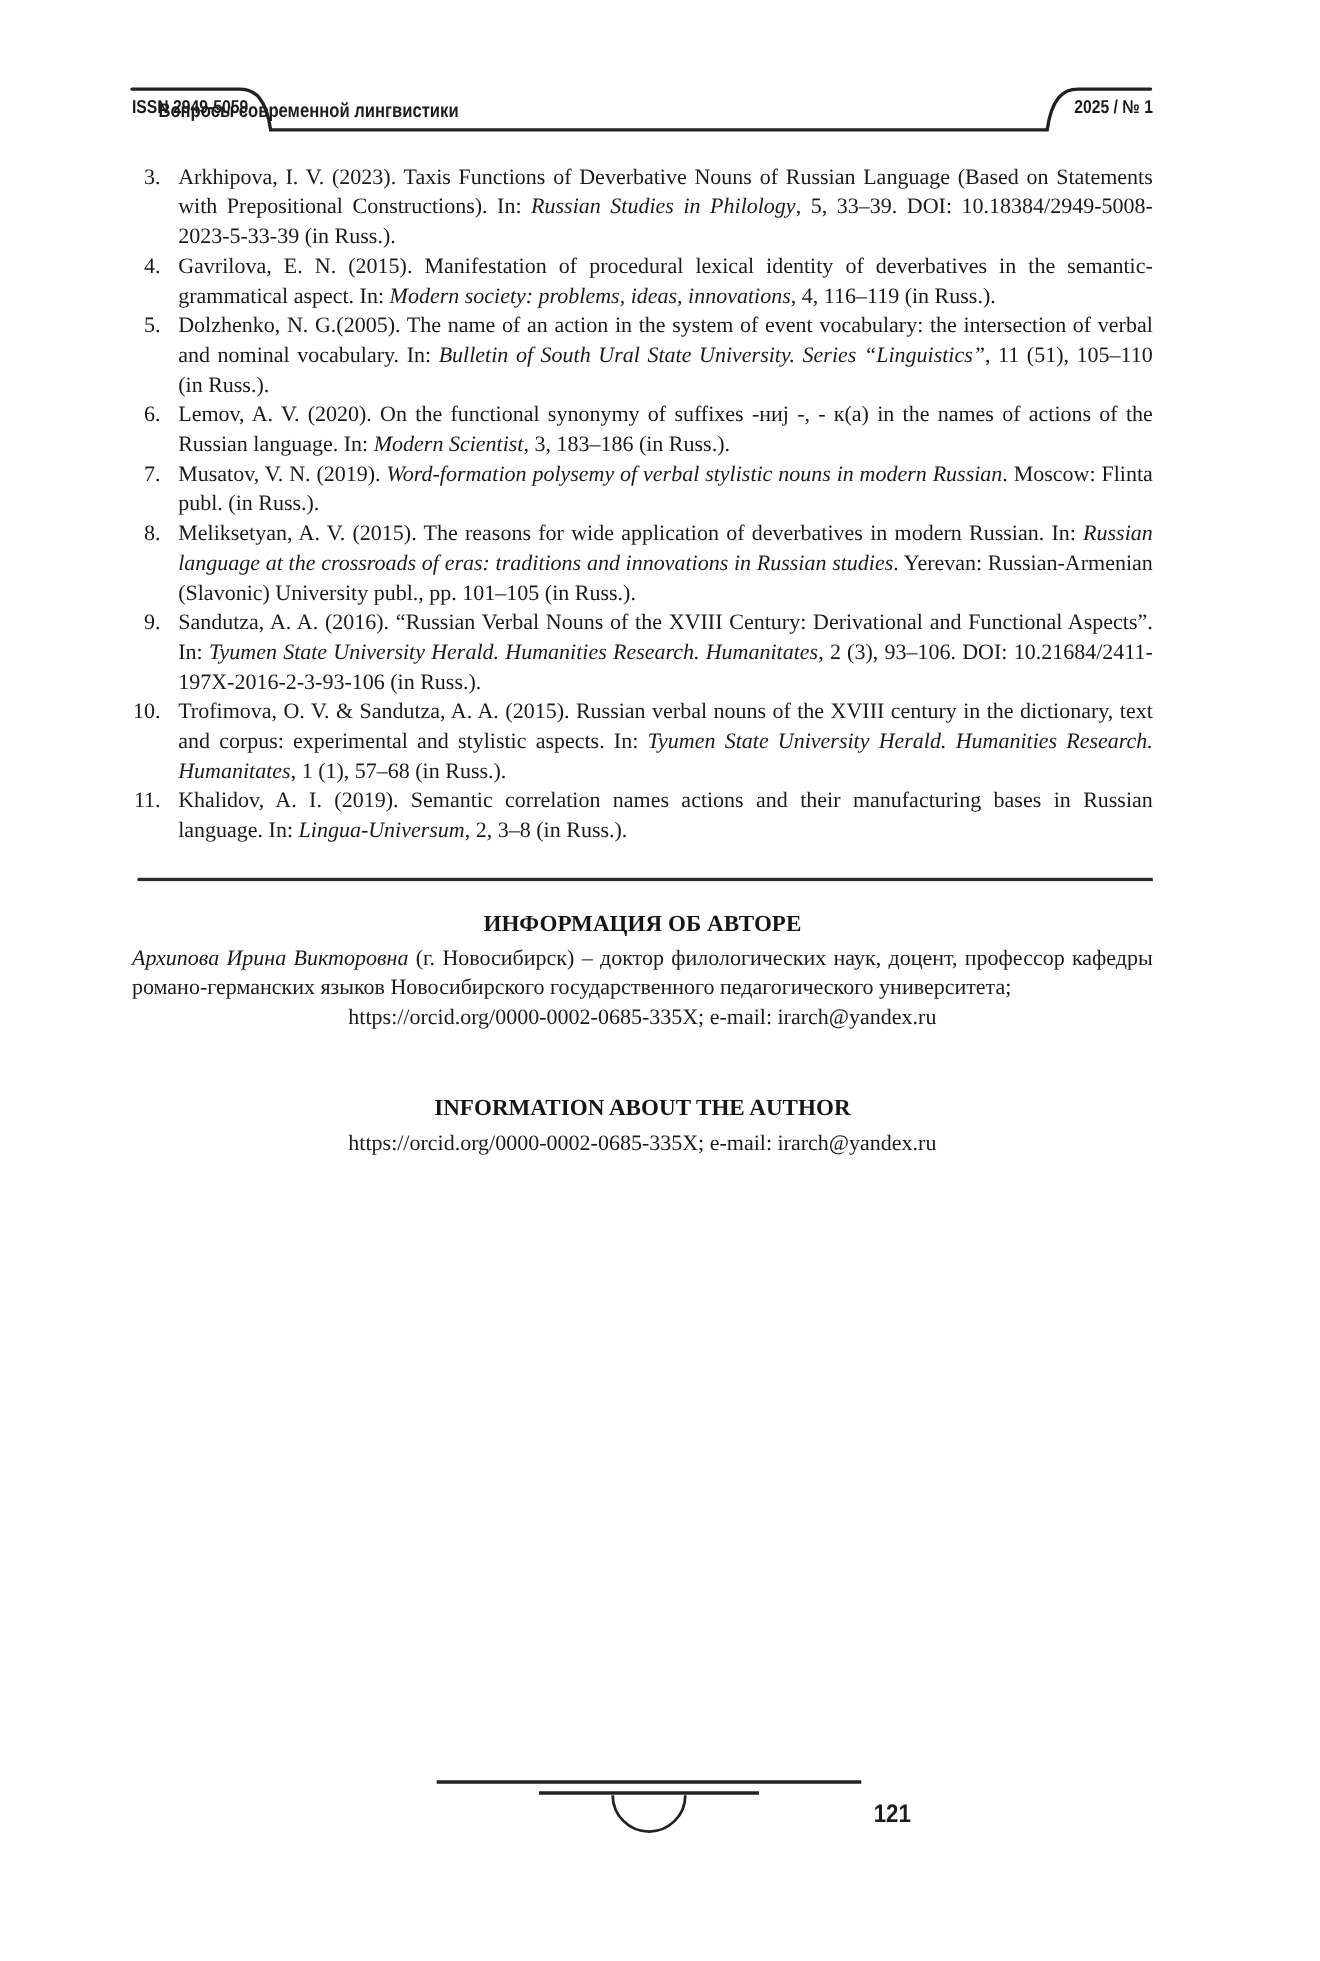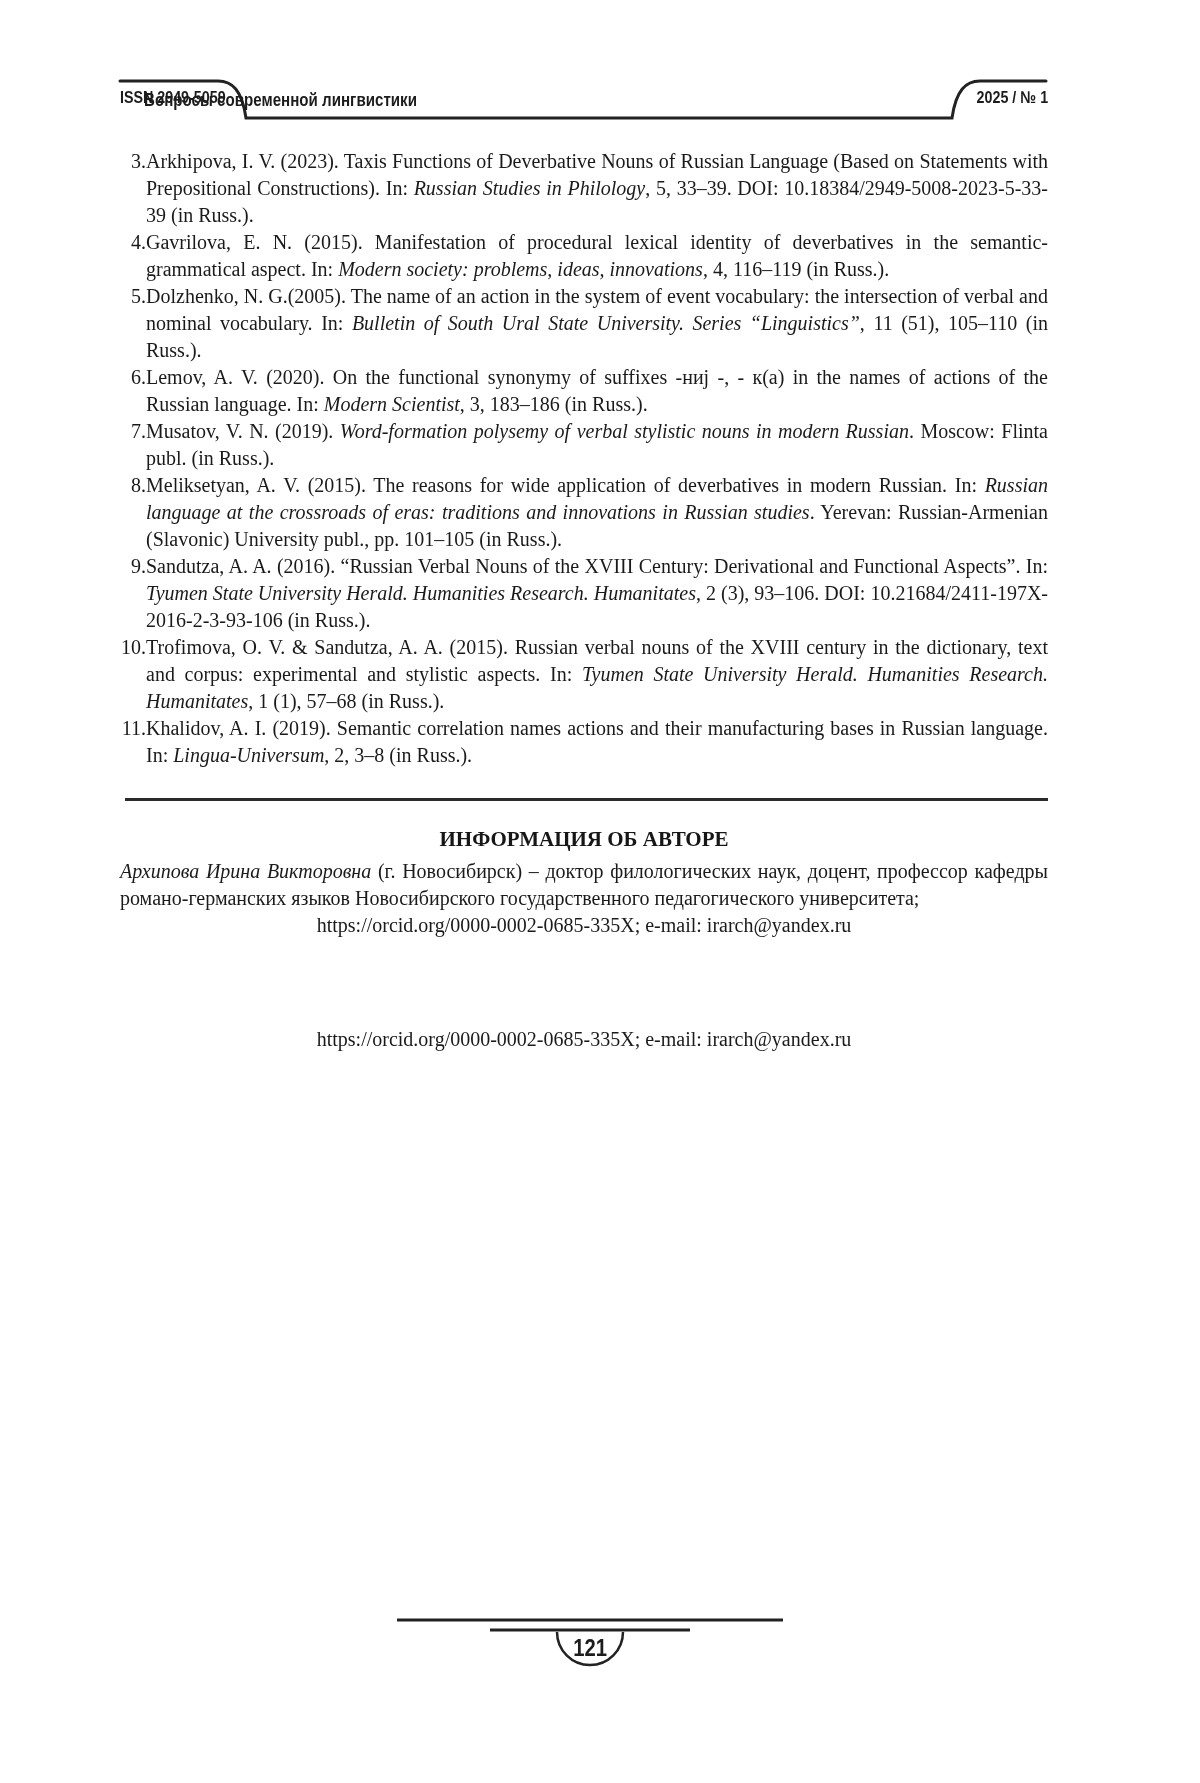--- a/index.html
+++ b/index.html
@@ -36,21 +36,21 @@
     font-size: 20px; line-height: 27px;
   }
   .ref-item { display: flex; align-items: flex-start; }
   .ref-num {
     flex: 0 0 26px;
     text-align: right;
     white-space: nowrap;
   }
   .ref-text {
     flex: 1;
-    margin-left: 0;
+    margin-left: 16px;
     text-align: justify;
   }
   .it { font-style: italic; }
 
   
   .divider {
     position: absolute;
     left: 125px; top: 798px; width: 923px; height: 3px;
     background: #2b2b2b;
   }
@@ -76,21 +76,21 @@
   .sec-para-ru { top: 858px; }
   .sec-para-en { top: 1026px; }
   .contact-line { text-align: center; }
 
   
   .footer { position: absolute; left: 350px; top: 1612px; width: 480px; height: 72px; }
   .footer svg { position: absolute; left: 0; top: 0; }
   .page-num {
     position: absolute;
     left: 0; right: 0; top: 23px;
-    text-align: center;
+    text-align: right;
     font-family: "Liberation Sans", sans-serif;
     font-weight: bold;
     font-size: 23px;
     color: #1c1c1c;
   }
   .page-num span { display: inline-block; transform: scaleX(0.88); }
 </style>
 </head>
 <body>
 
@@ -155,20 +155,21 @@
   </div>
 
   <div class="divider"></div>
 
   <div class="sec-heading sec-heading-ru">ИНФОРМАЦИЯ ОБ АВТОРЕ</div>
   <div class="sec-para sec-para-ru">
     <div><span class="it">Архипова Ирина Викторовна</span><span> (г. Новосибирск) – доктор филологических наук, доцент, профессор кафедры романо-германских языков Новосибирского государственного педагогического университета;</span></div>
     <div class="contact-line">https://orcid.org/0000-0002-0685-335X; e-mail: irarch@yandex.ru</div>
   </div>
 
+  <div class="sec-heading sec-heading-en">INFORMATION ABOUT THE AUTHOR</div>
   <div class="sec-para sec-para-en">
     <div class="contact-line">https://orcid.org/0000-0002-0685-335X; e-mail: irarch@yandex.ru</div>
   </div>
 
   <div class="footer">
     <svg width="480" height="72" viewBox="0 0 480 72">
       <line x1="47" y1="8" x2="433" y2="8" stroke="#222222" stroke-width="3"></line>
       <line x1="140" y1="18" x2="340" y2="18" stroke="#222222" stroke-width="3"></line>
       <path d="M 207 20 A 33 33 0 0 0 273 20" fill="none" stroke="#222222" stroke-width="2.5"></path>
     </svg>

